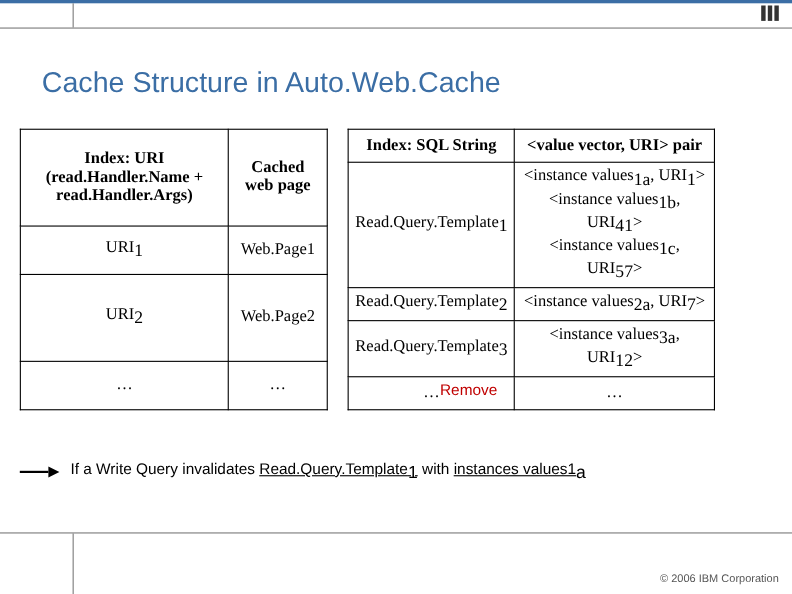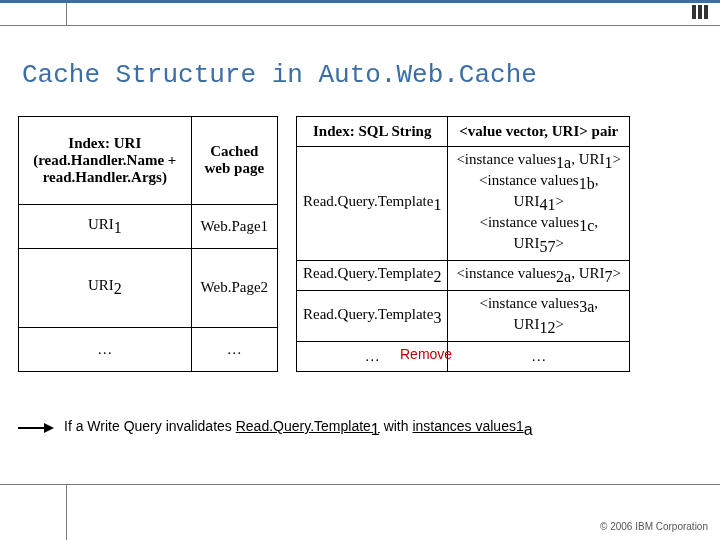--- a/index.html
+++ b/index.html
@@ -43,36 +43,35 @@
     align-items: center;
   }
   .topbar .logo .bar {
     width: 4px;
     height: 14px;
     background: #333;
   }
   .slide-title {
     font-size: 26px;
     color: #3b6ea5;
-    margin: 34px 0 26px 22px;
+    margin: 34px 0 26px 38px;
     font-weight: normal;
-    font-family: Liberation Mono, monospace;
   }
   .content {
     display: flex;
     padding: 0 18px;
     gap: 18px;
     position: relative;
   }
   table.cache {
     border-collapse: collapse;
     font-family: "Times New Roman", Times, serif;
     font-size: 15px;
   }
-  table.left { width: 260px; }
+  table.left { width: 280px; }
   table.right { width: 334px; }
   table.cache th, table.cache td {
     border: 1.5px solid #000;
     padding: 4px 6px;
     text-align: center;
     vertical-align: middle;
   }
   table.cache th { font-weight: bold; }
   .sub { font-size: 16px; vertical-align: sub; }
   .rowh { height: 60px; }

